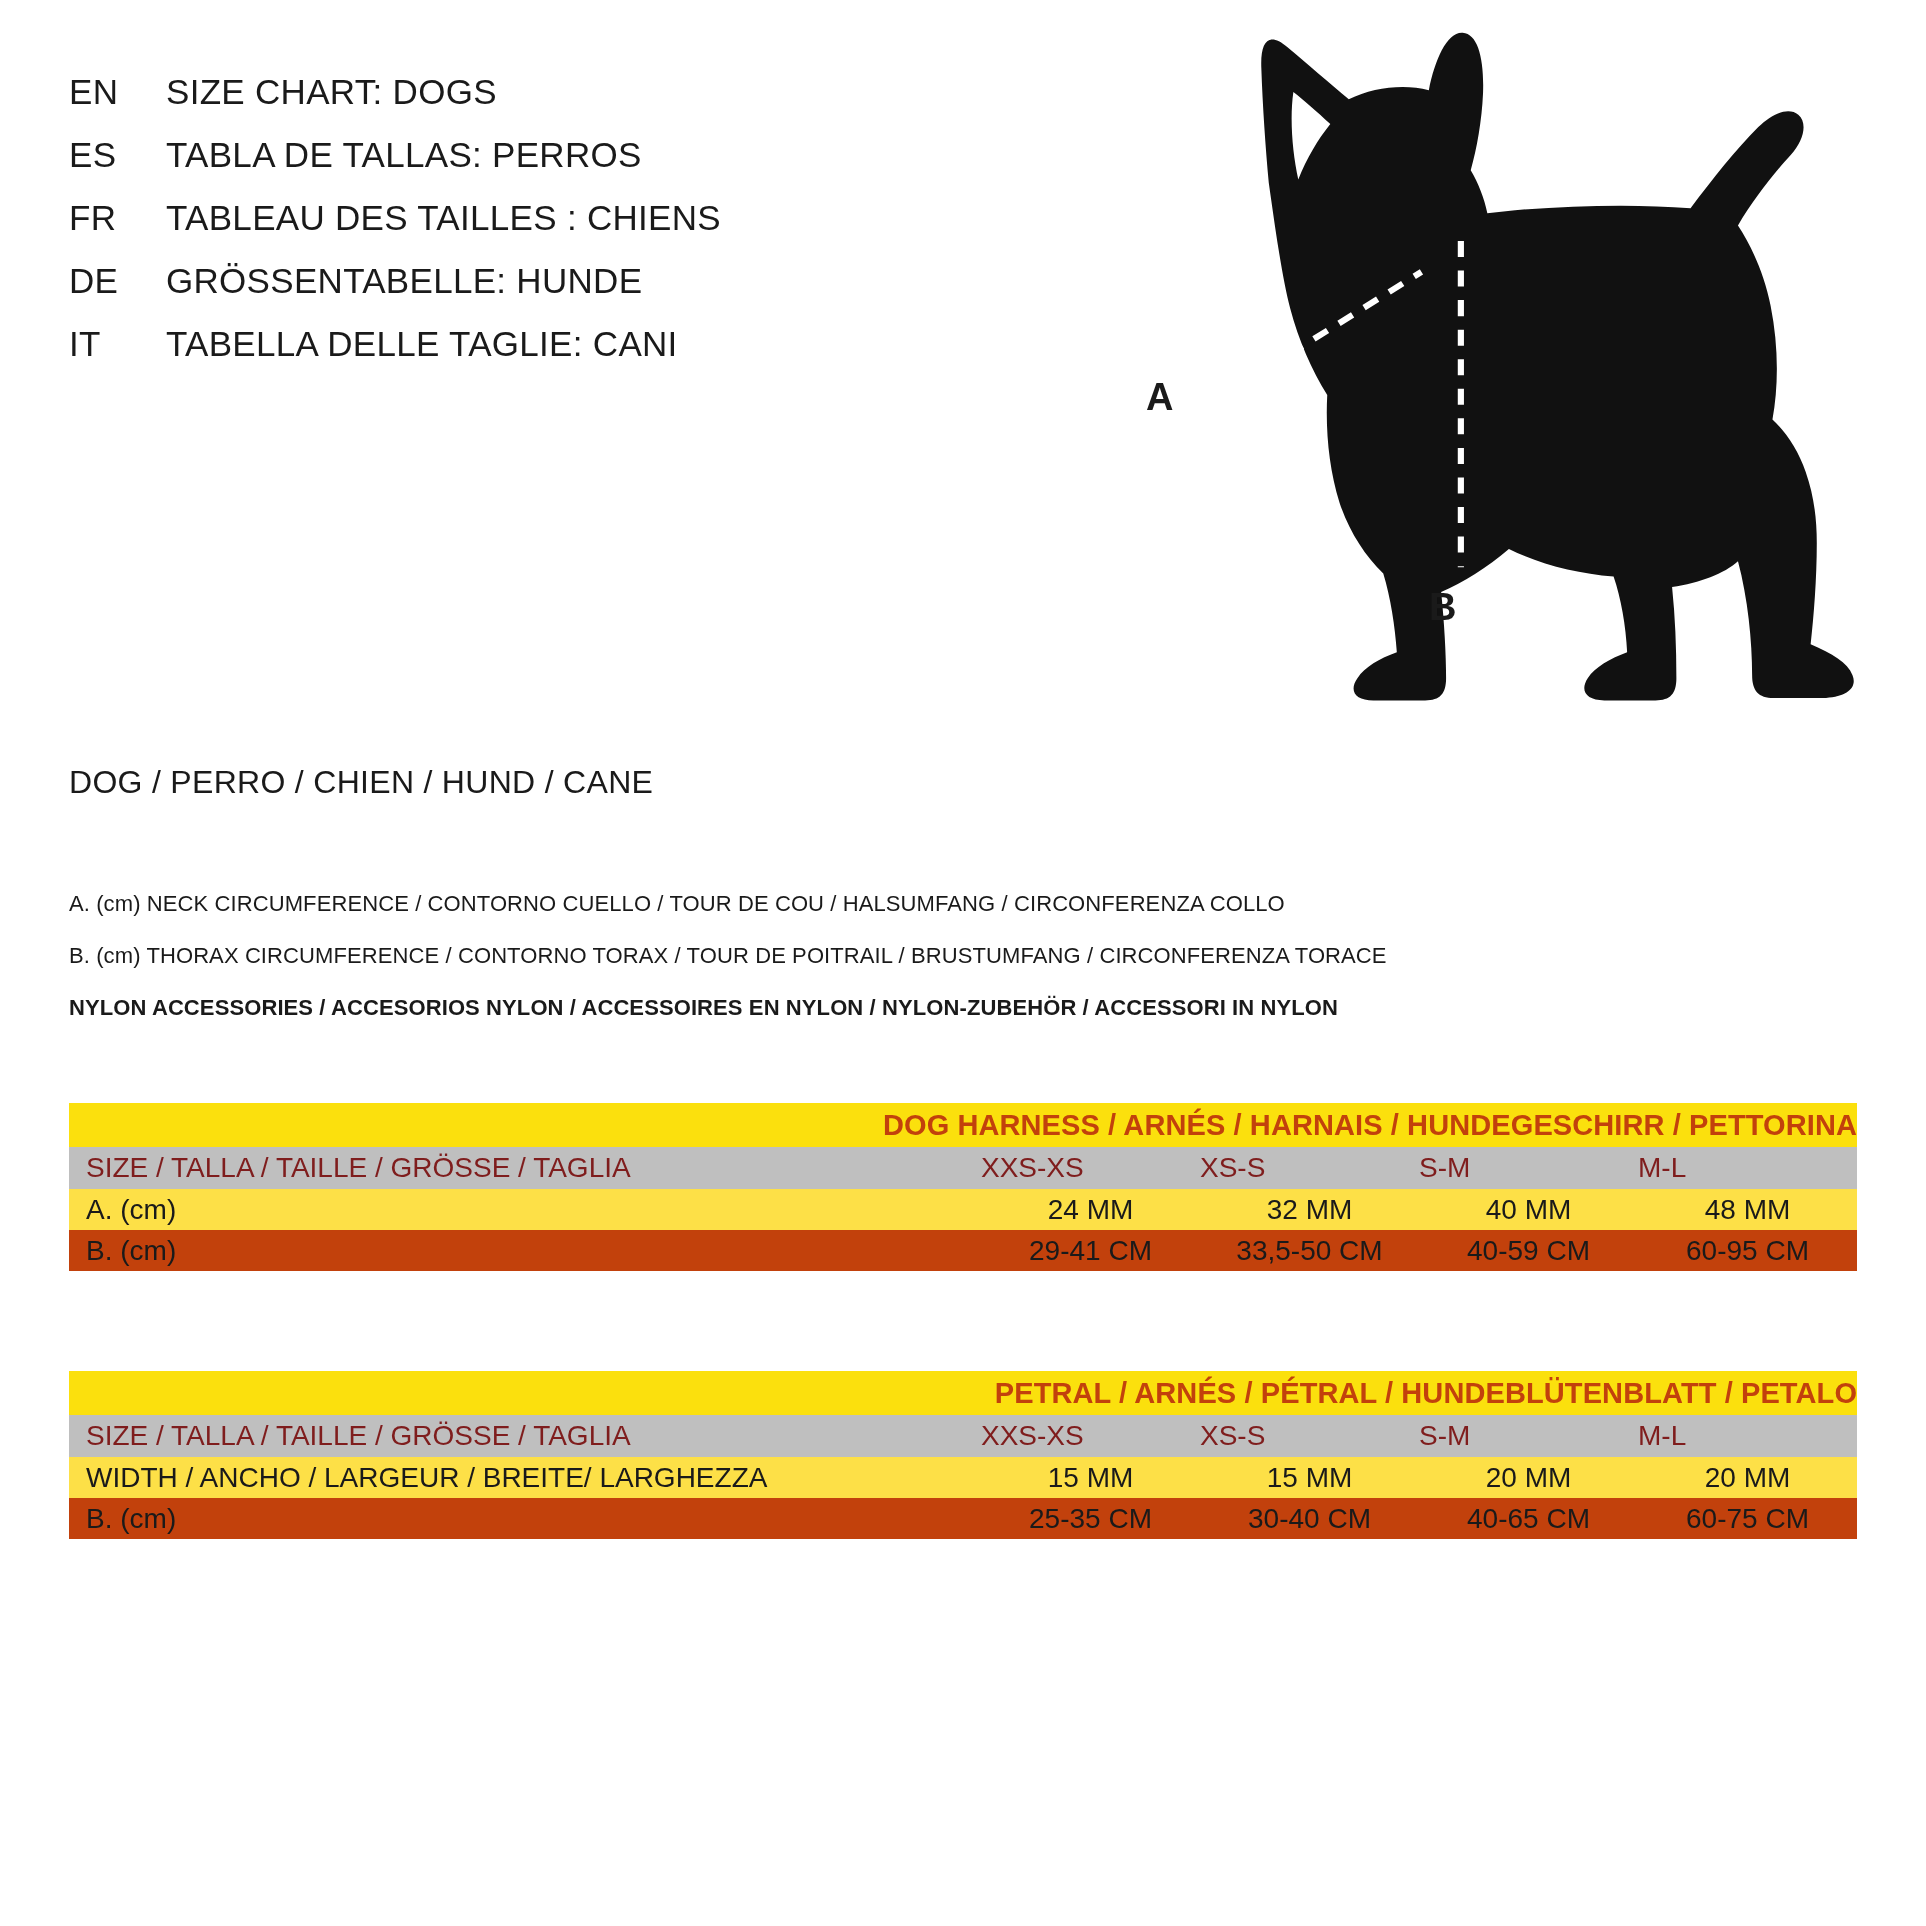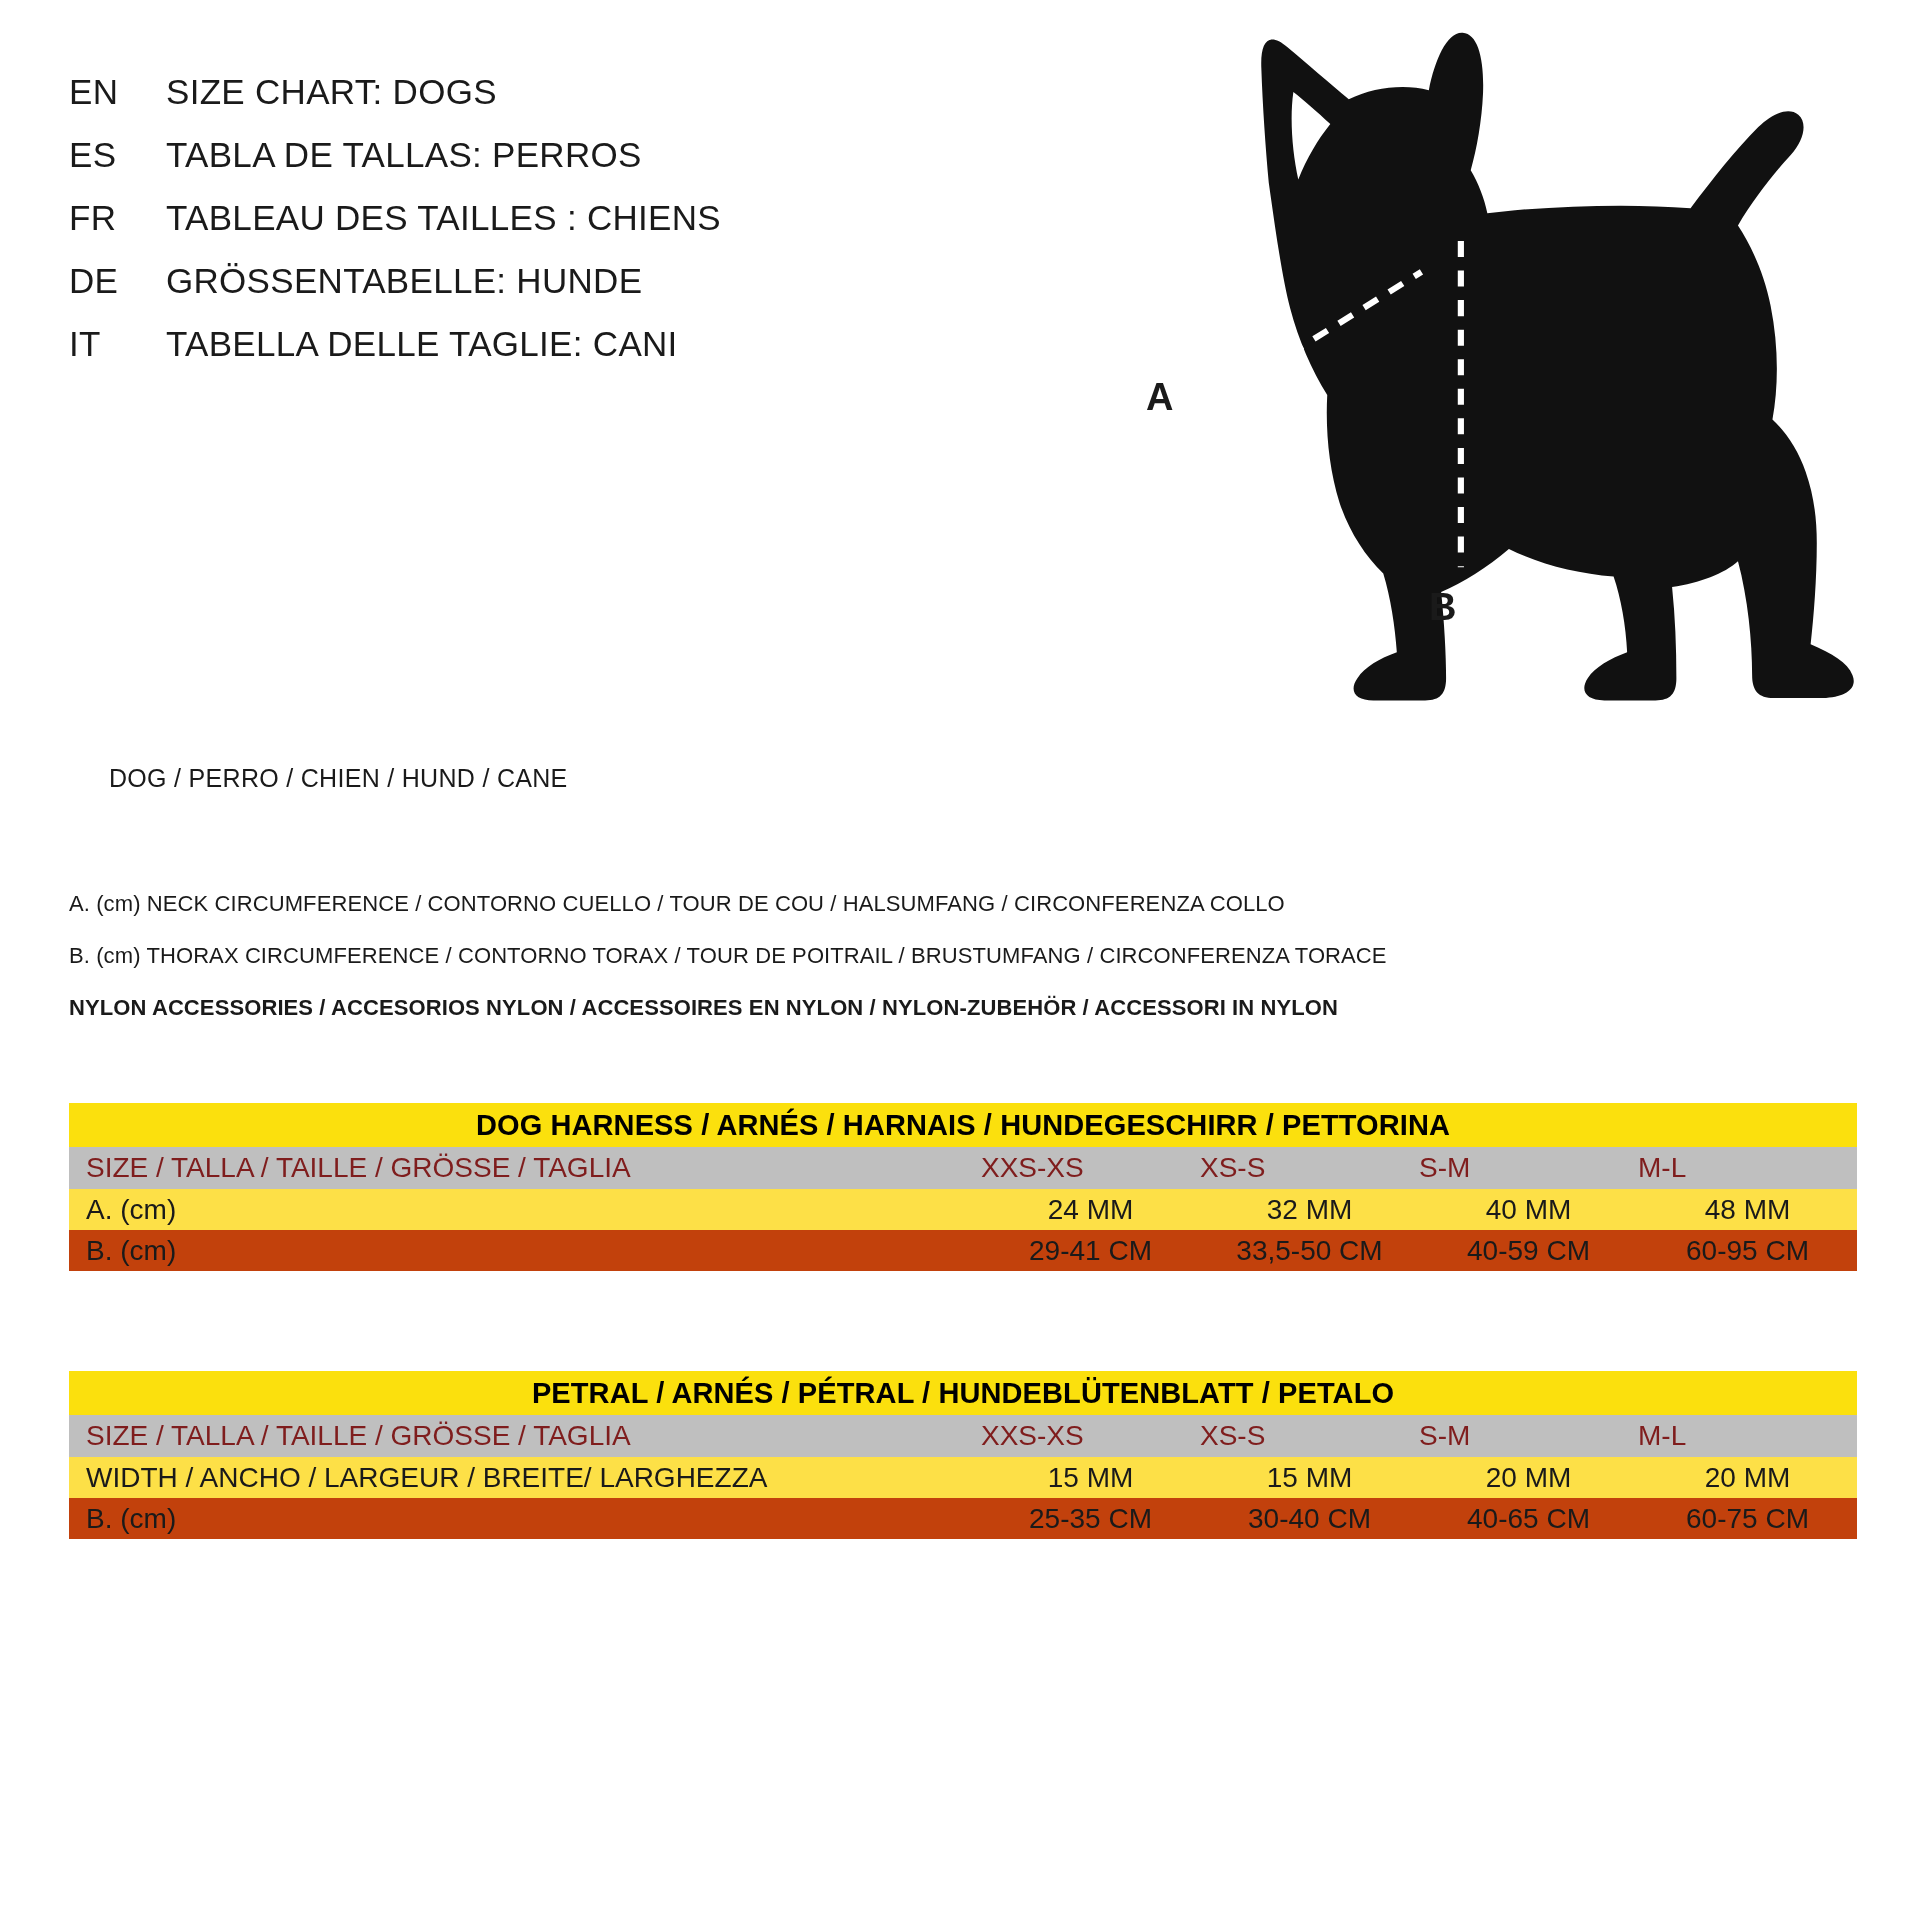--- a/index.html
+++ b/index.html
@@ -67,23 +67,22 @@
     color: #1a1a1a;
   }
   .label-a { left: 62px; top: 351px; }
   .label-b { left: 345px; top: 561px; }
 
   
   .dog-caption {
     position: absolute;
     top: 764px;
     left: 69px;
-    font-size: 25px;
+    font-size: 32px;
     letter-spacing: 0.3px;
-    margin-left: 40px;
   }
   .legend {
     position: absolute;
     top: 878px;
     left: 69px;
     width: 1793px;
   }
   .legend-line {
     font-size: 22px;
     line-height: 52px;
@@ -109,26 +108,26 @@
     table-layout: fixed;
     font-size: 28px;
   }
   table.size-table th,
   table.size-table td {
     padding: 0;
     margin: 0;
   }
   .tbl-title {
     background: #fbe00d;
-    text-align: center;
+    text-align: right;
     font-weight: bold;
     font-size: 29px;
     height: 44px;
     letter-spacing: 0.1px;
-    color: #000000;
+    color: #c2410c;
   }
   .hdr-row td {
     background: #bfbfbf;
     height: 42px;
     font-size: 28px;
     color: #7f1d1d;
   }
   .hdr-row td.label-col {
     text-align: left;
     padding-left: 17px;

